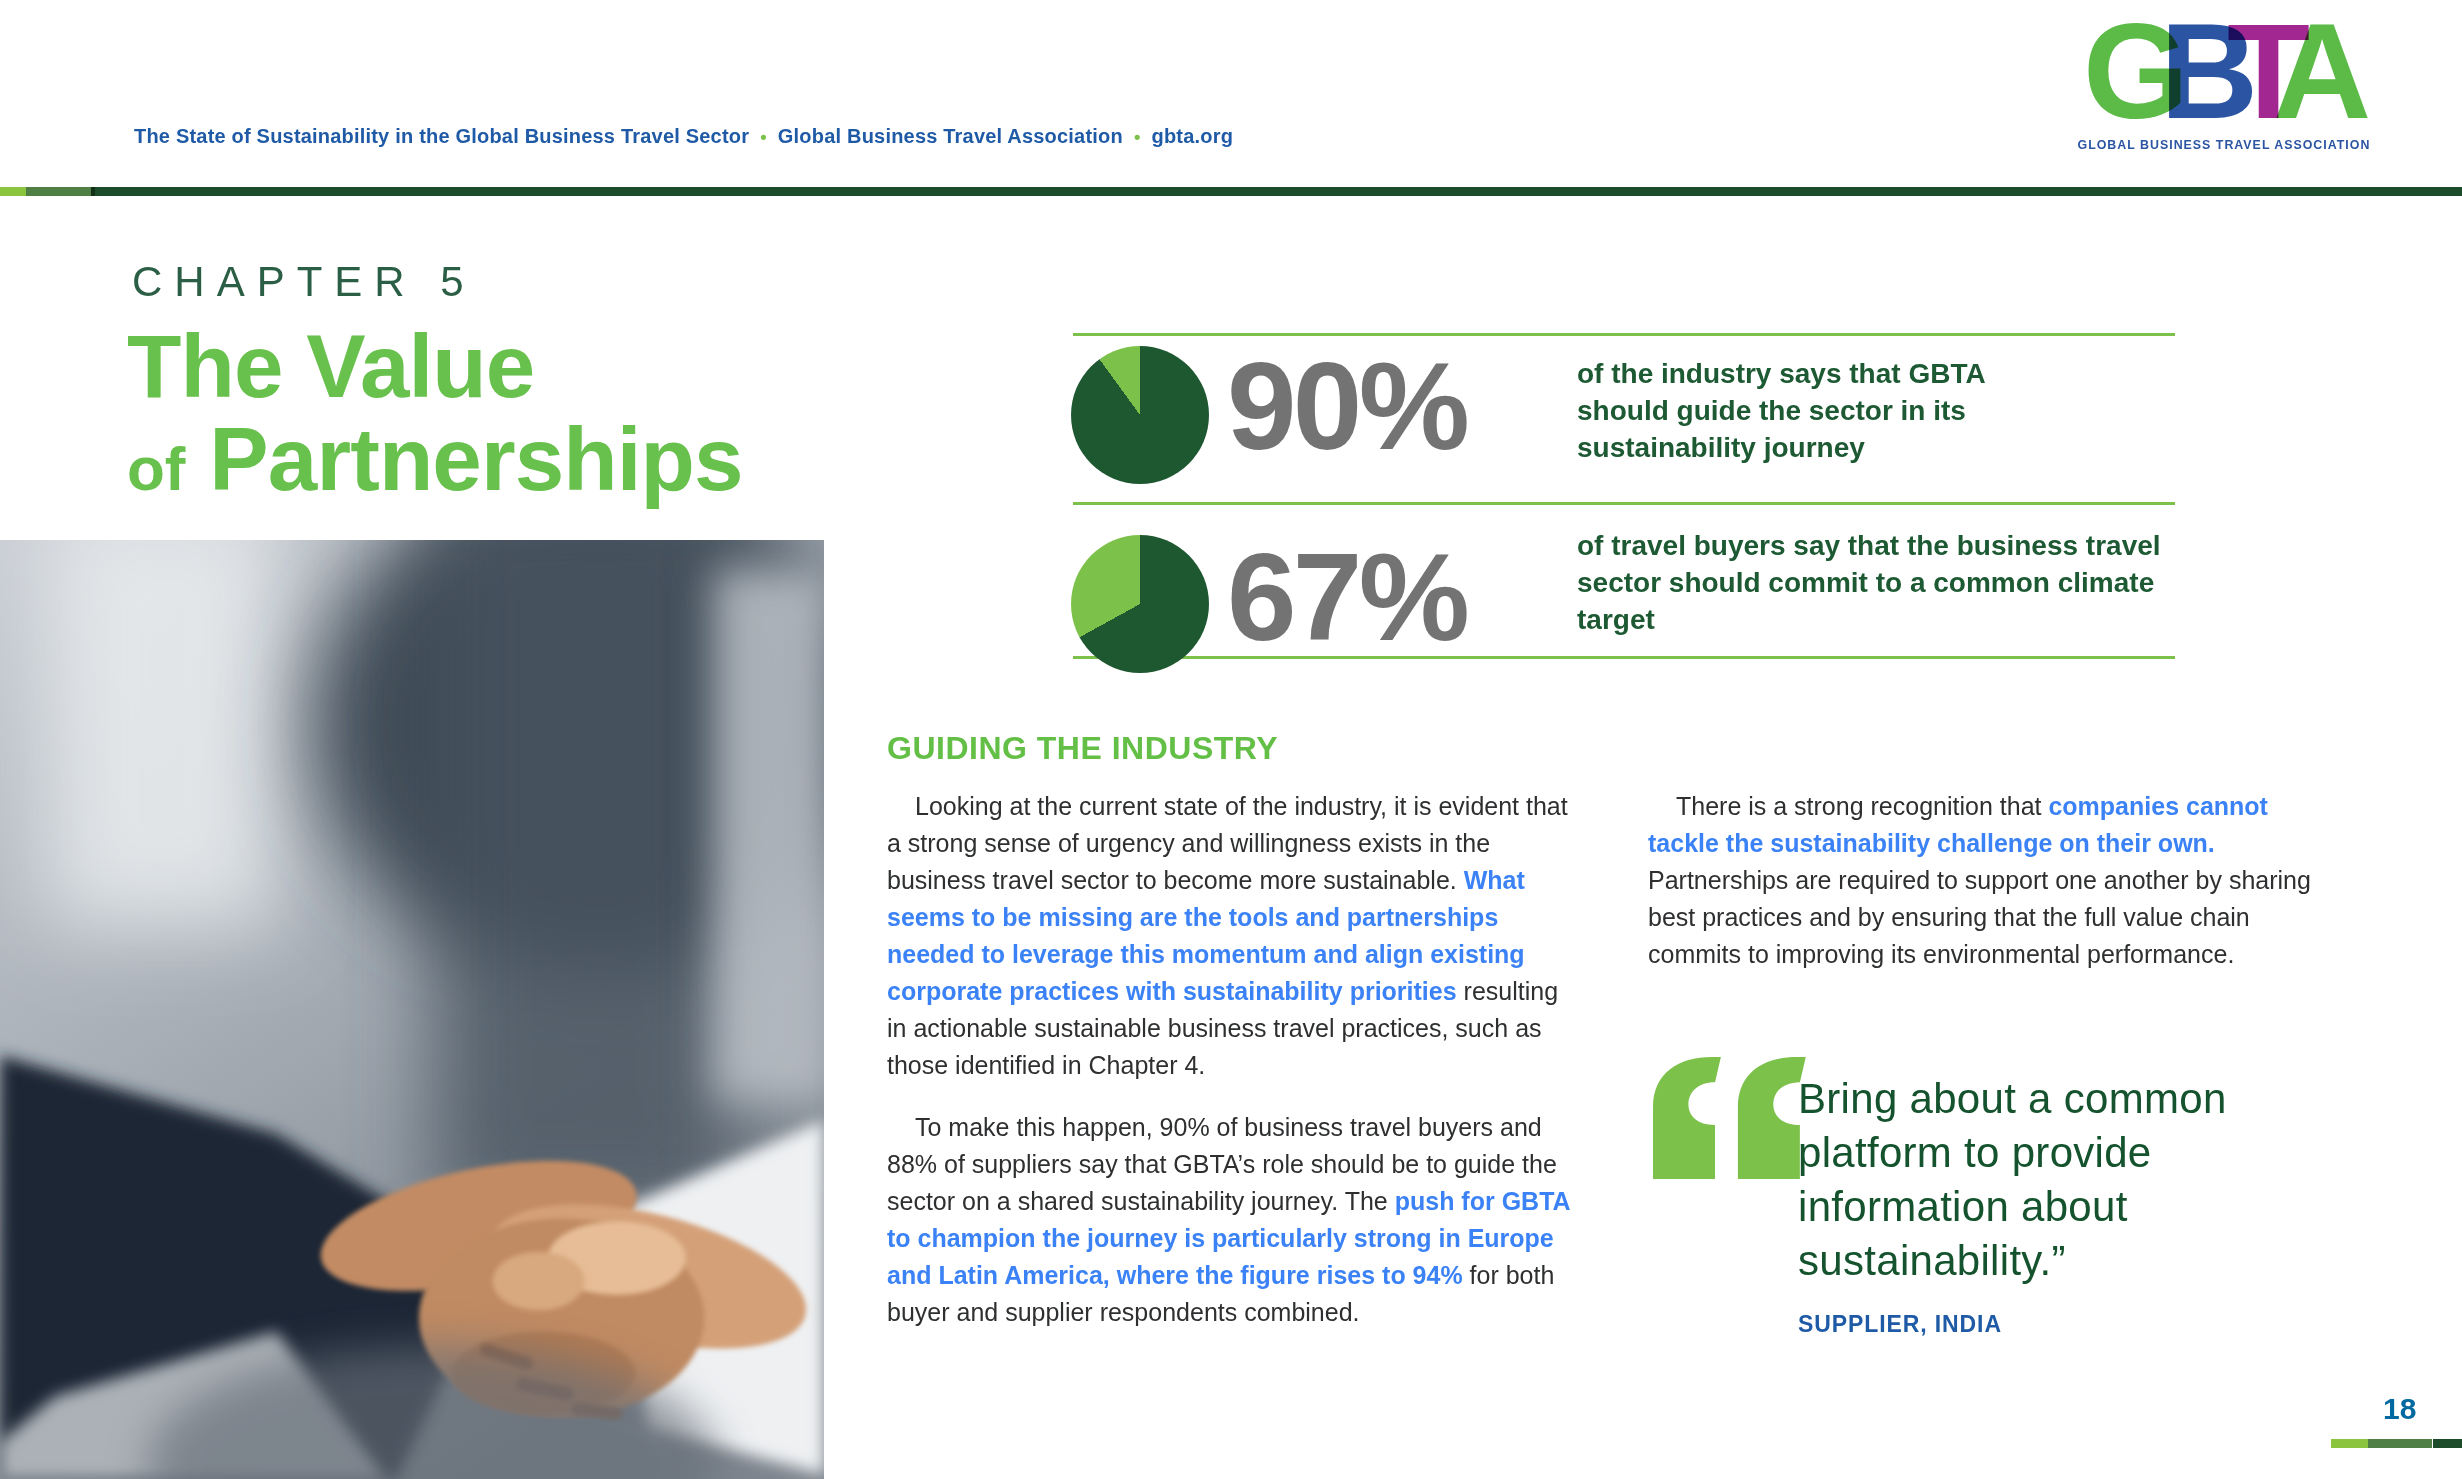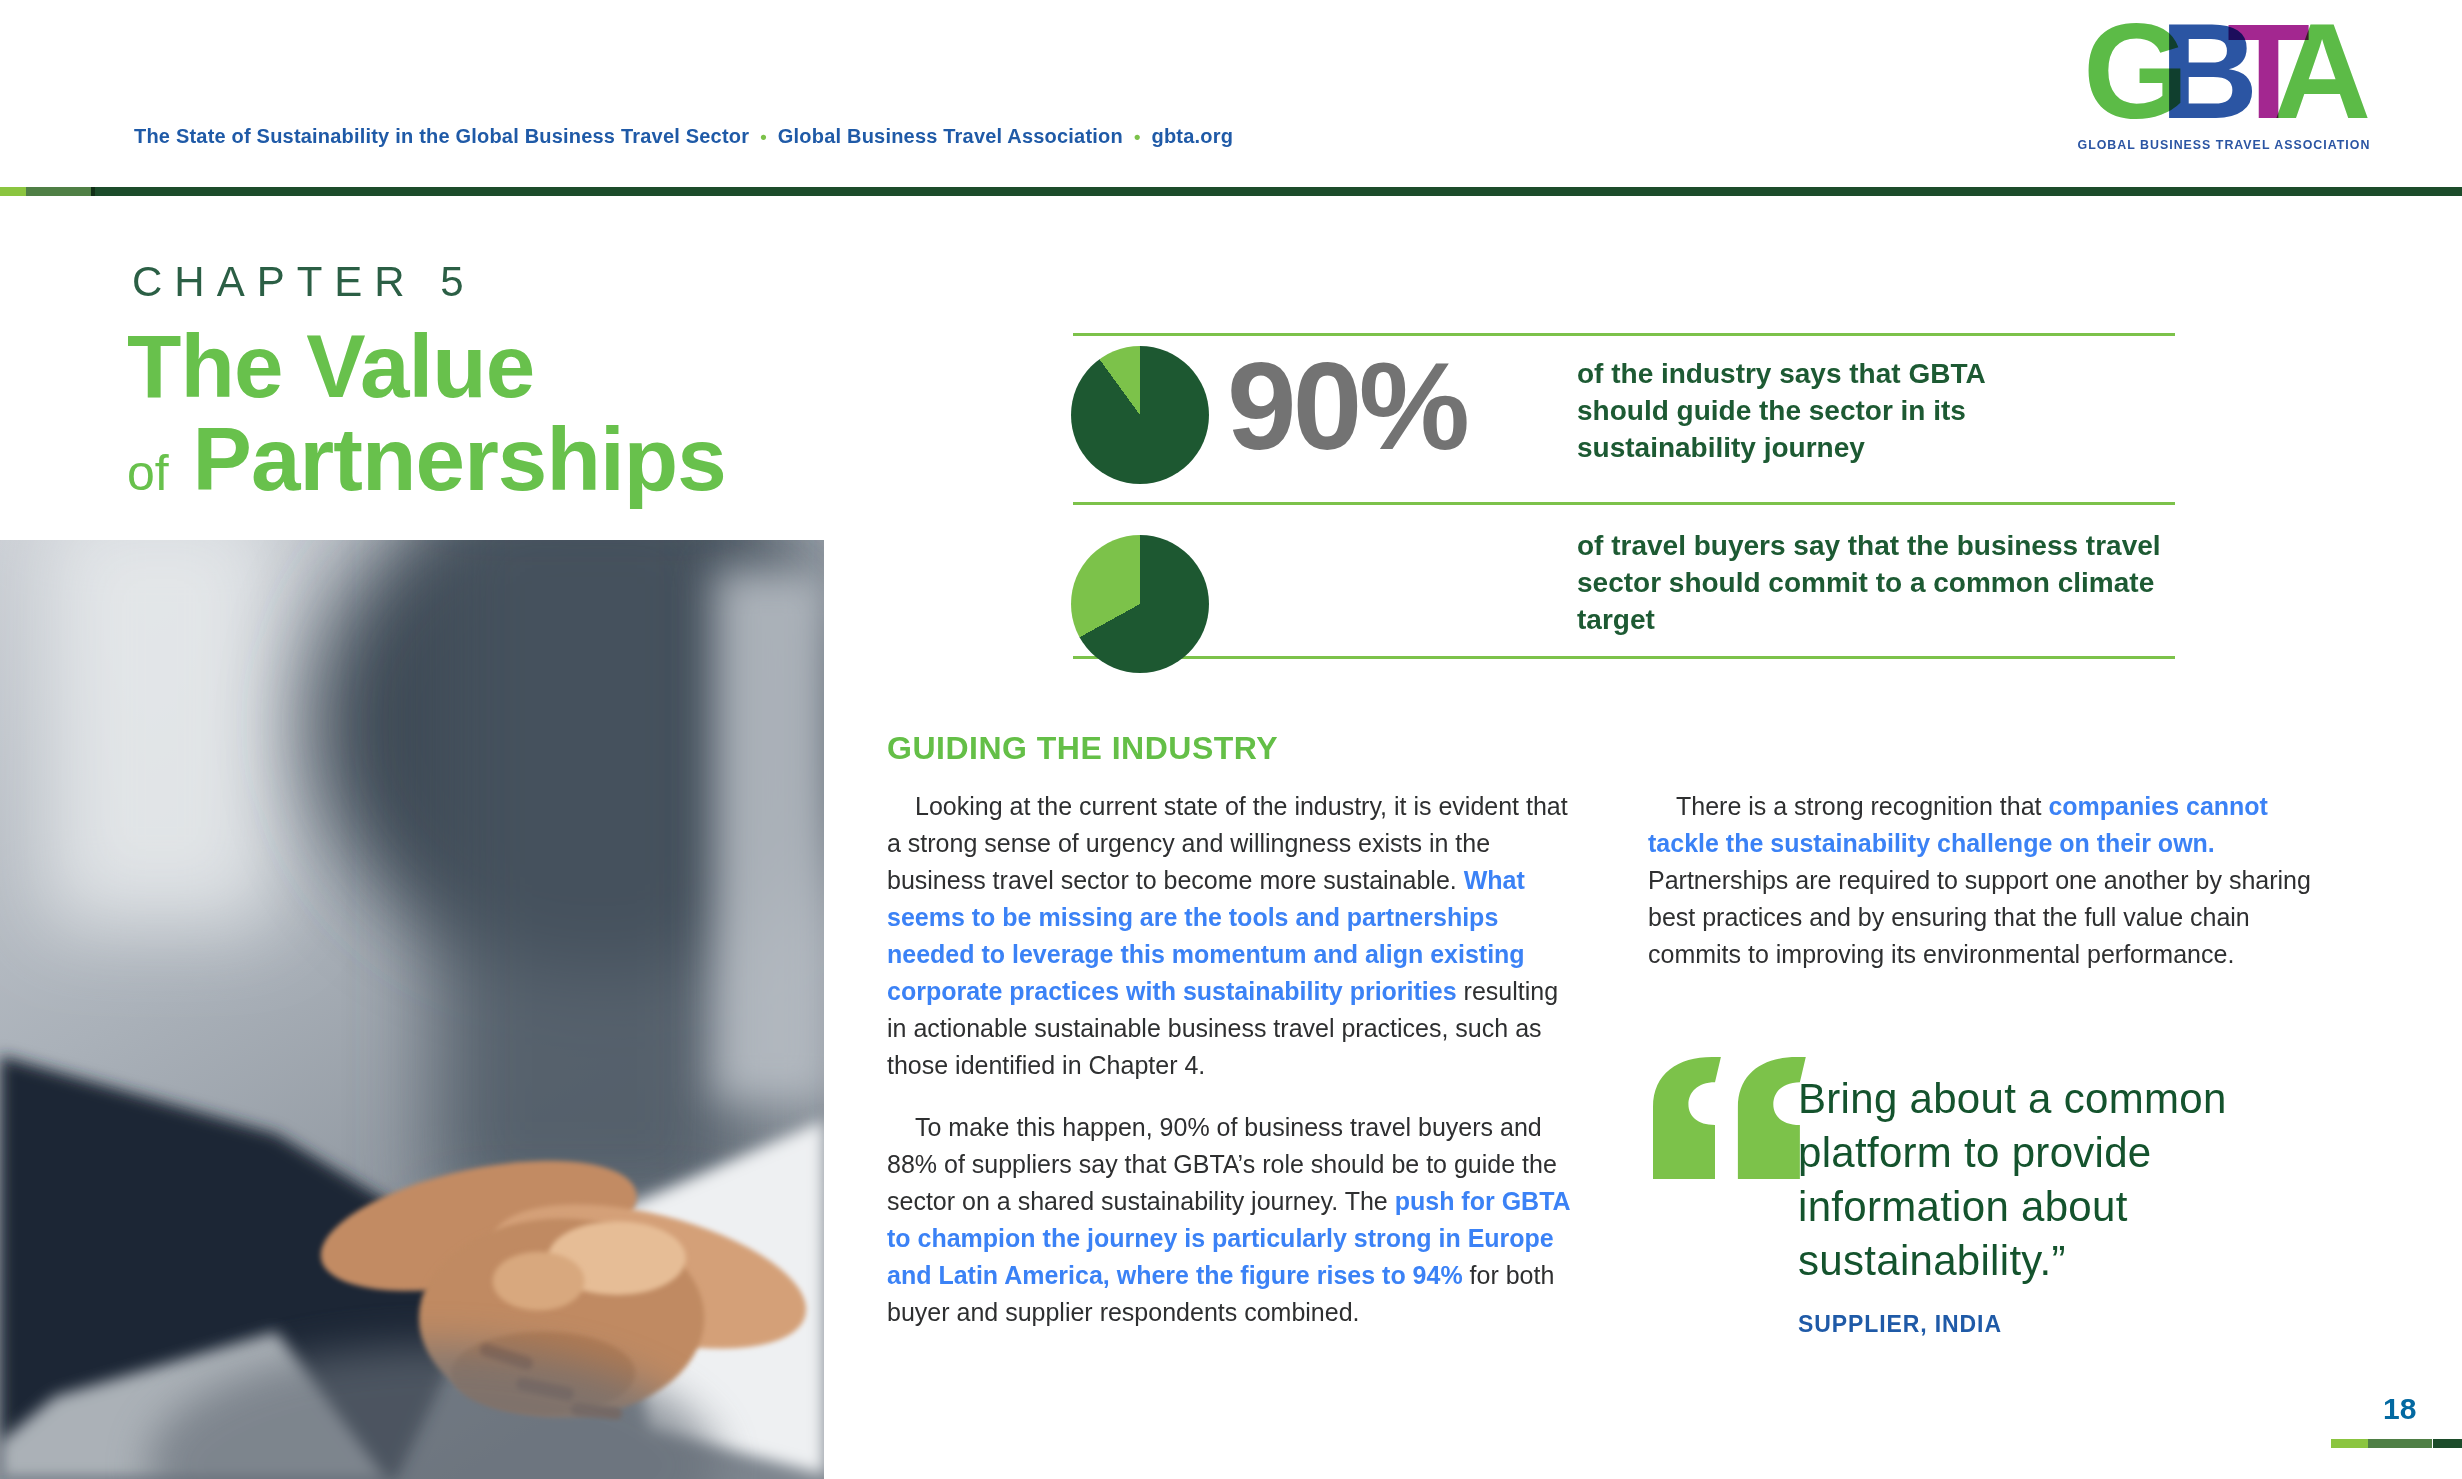--- a/index.html
+++ b/index.html
@@ -50,21 +50,21 @@
   .chapter-eyebrow {
     position:absolute; left:132px; top:258px;
     font-size:42px; font-weight:normal; letter-spacing:12px;
     color:#2B5F45;
   }
   .chapter-title {
     position:absolute; left:127px; top:320px;
     font-size:89px; font-weight:bold; color:#68C14C;
     line-height:93px; letter-spacing:-0.9px;
   }
-  .chapter-title .small-of { font-size:50px; font-weight:normal; letter-spacing:0; }
+  .chapter-title .small-of { font-size:62px; font-weight:bold; letter-spacing:0; }
 
   
   .photo {
     position:absolute; left:0; top:540px; width:824px; height:940px;
     overflow:hidden;
   }
   .photo svg { display:block; width:100%; height:100%; }
 
   
   .stat-rule { position:absolute; left:1073px; width:1102px; height:2.8px; background:#7CC24A; }
@@ -195,20 +195,21 @@
 
   <div class="stat-rule rule-0"></div>
   <div class="stat-rule rule-1"></div>
   <div class="stat-rule rule-2"></div>
 
   <div class="stat-pie pie-0" style="background: conic-gradient(rgb(29, 88, 49) 0deg, rgb(29, 88, 49) 90%, rgb(124, 194, 74) 90%, rgb(124, 194, 74) 100%);"></div>
   <div class="stat-value value-0">90%</div>
   <div class="stat-caption caption-0">of the industry says that GBTA should guide the sector in its sustainability journey</div>
 
   <div class="stat-pie pie-1" style="background: conic-gradient(rgb(29, 88, 49) 0deg, rgb(29, 88, 49) 67%, rgb(124, 194, 74) 67%, rgb(124, 194, 74) 100%);"></div>
+  <div class="stat-value value-1">67%</div>
   <div class="stat-caption caption-1">of travel buyers say that the business travel sector should commit to a common climate target</div>
 
   <div class="section-heading">GUIDING THE INDUSTRY</div>
 
   <div class="text-col col-left">
     <p><span>Looking at the current state of the industry, it is evident that a strong sense of urgency and willingness exists in the business travel sector to become more sustainable. </span><span class="run-em">What seems to be missing are the tools and partnerships needed to leverage this momentum and align existing corporate practices with sustainability priorities</span><span> resulting in actionable sustainable business travel practices, such as those identified in Chapter 4.</span></p>
     <p><span>To make this happen, 90% of business travel buyers and 88% of suppliers say that GBTA’s role should be to guide the sector on a shared sustainability journey. The </span><span class="run-em">push for GBTA to champion the journey is particularly strong in Europe and Latin America, where the figure rises to 94%</span><span> for both buyer and supplier respondents combined.</span></p>
   </div>
 
   <div class="text-col col-right">

